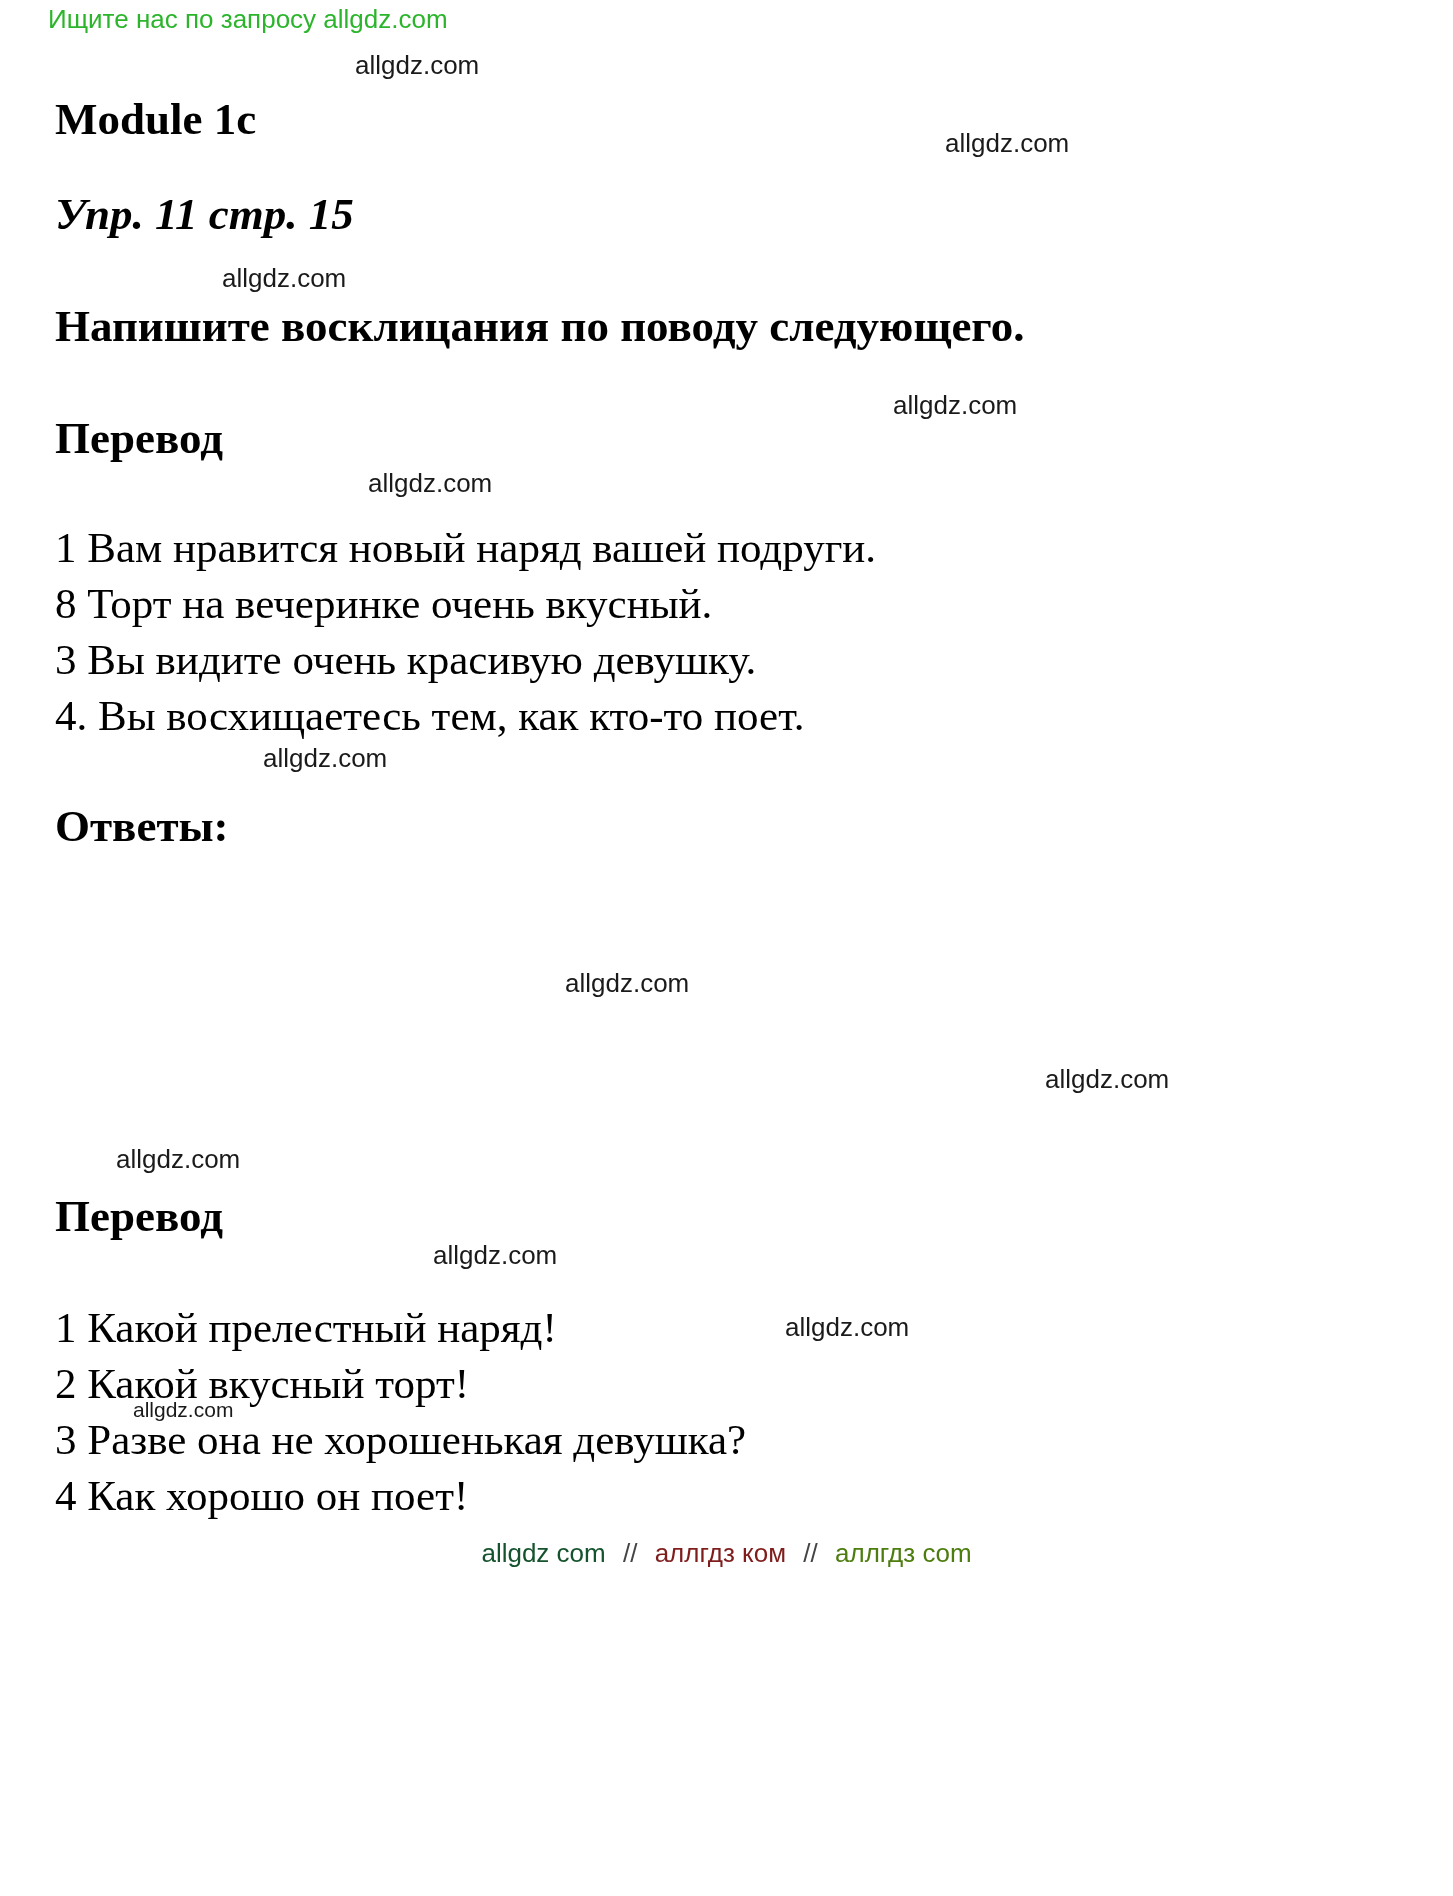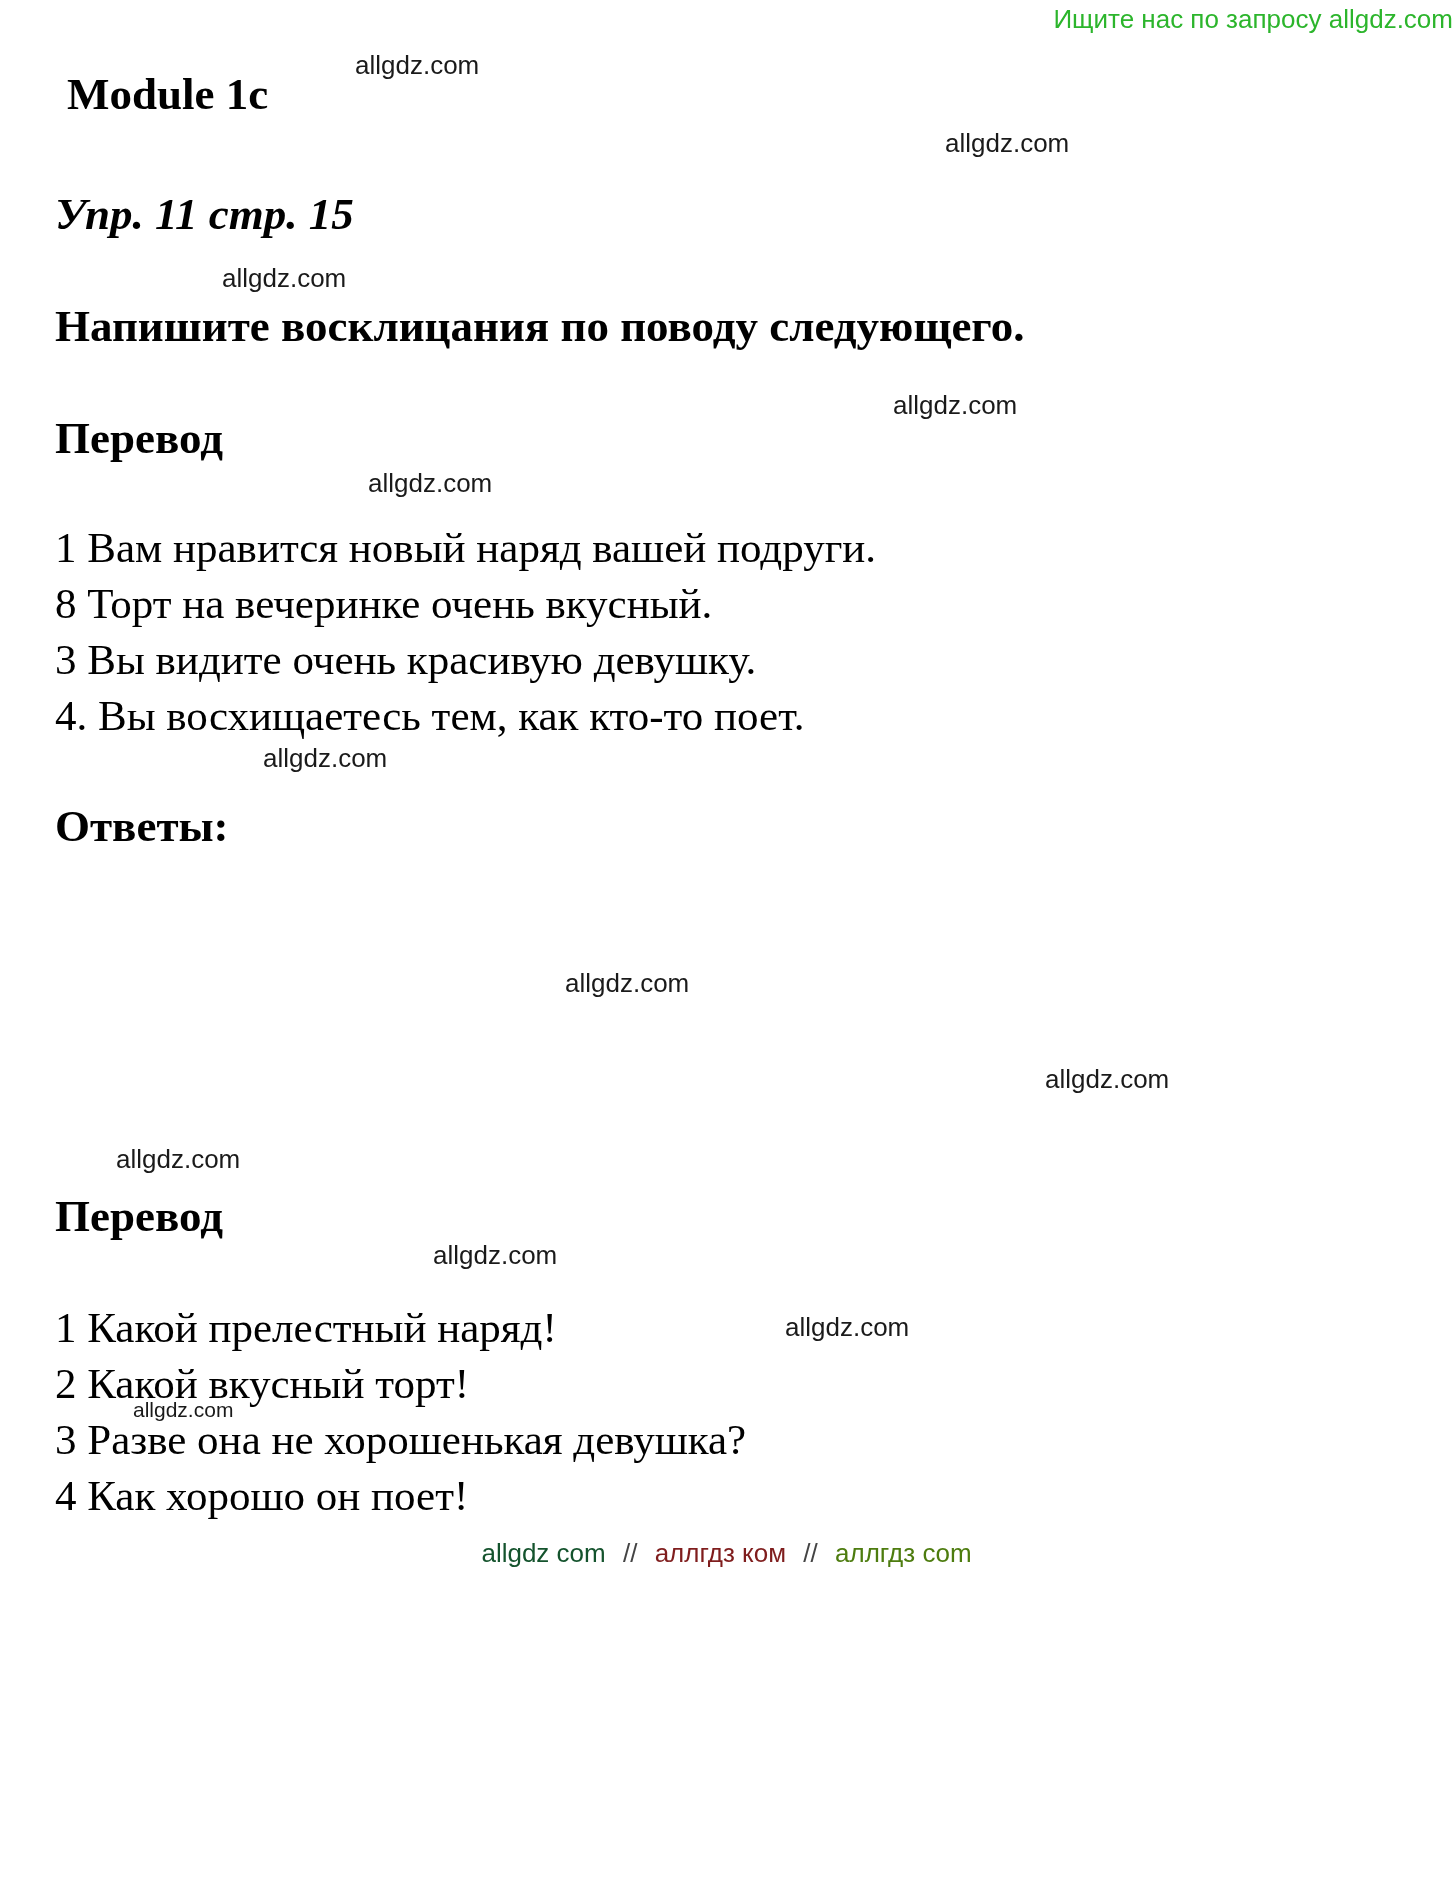--- a/index.html
+++ b/index.html
@@ -11,24 +11,25 @@
     background: #ffffff;
     overflow: hidden;
     font-family: "Liberation Serif", serif;
     color: #000000;
   }
   .banner {
     position: absolute;
     top: 4px;
     left: 0;
     width: 100%;
-    text-align: right;
+    text-align: left;
     font-family: "Liberation Sans", sans-serif;
     font-size: 26px;
     color: #2cb52c;
+    padding-left: 48px;
   }
   .wm {
     position: absolute;
     font-family: "Liberation Sans", sans-serif;
     font-size: 26px;
     color: #1a1a1a;
     white-space: nowrap;
   }
   .wm.small { font-size: 21px; }
   .heading {
@@ -73,21 +74,21 @@
   <div class="wm" style="left:893px; top:390px;">allgdz.com</div>
   <div class="wm" style="left:368px; top:468px;">allgdz.com</div>
   <div class="wm" style="left:263px; top:743px;">allgdz.com</div>
   <div class="wm" style="left:565px; top:968px;">allgdz.com</div>
   <div class="wm" style="left:1045px; top:1064px;">allgdz.com</div>
   <div class="wm" style="left:116px; top:1144px;">allgdz.com</div>
   <div class="wm" style="left:433px; top:1240px;">allgdz.com</div>
   <div class="wm" style="left:785px; top:1312px;">allgdz.com</div>
   <div class="wm small" style="left:133px; top:1398px;">allgdz.com</div>
 
-  <div class="heading" style="top:68px;margin-left:12px;">Module 1c</div>
+  <div class="heading" style="top:93px;">Module 1c</div>
   <div class="heading" style="top:188px;font-style:italic;">Упр. 11 стр. 15</div>
   <div class="heading" style="top:300px;">Напишите восклицания по поводу следующего.</div>
 
   <div class="heading" style="top:412px;">Перевод</div>
   <div class="textlist" style="top:520px;">
     <div>1 Вам нравится новый наряд вашей подруги.</div>
     <div>8 Торт на вечеринке очень вкусный.</div>
     <div>3 Вы видите очень красивую девушку.</div>
     <div>4. Вы восхищаетесь тем, как кто-то поет.</div>
   </div>

